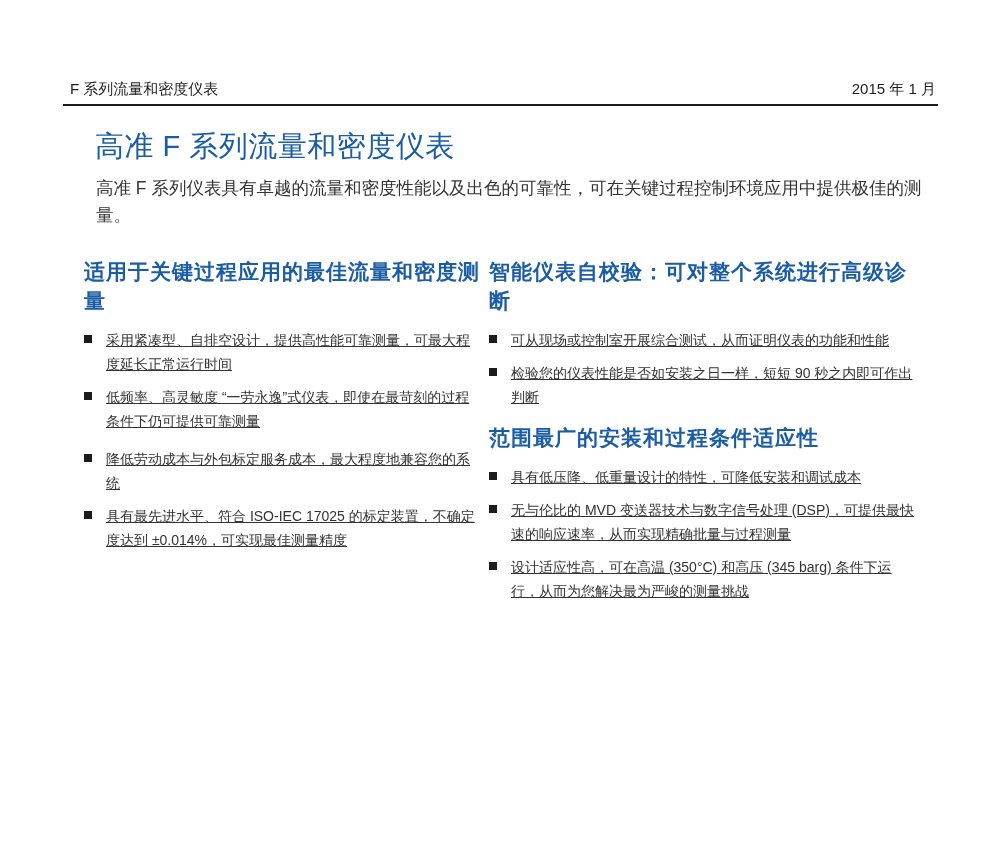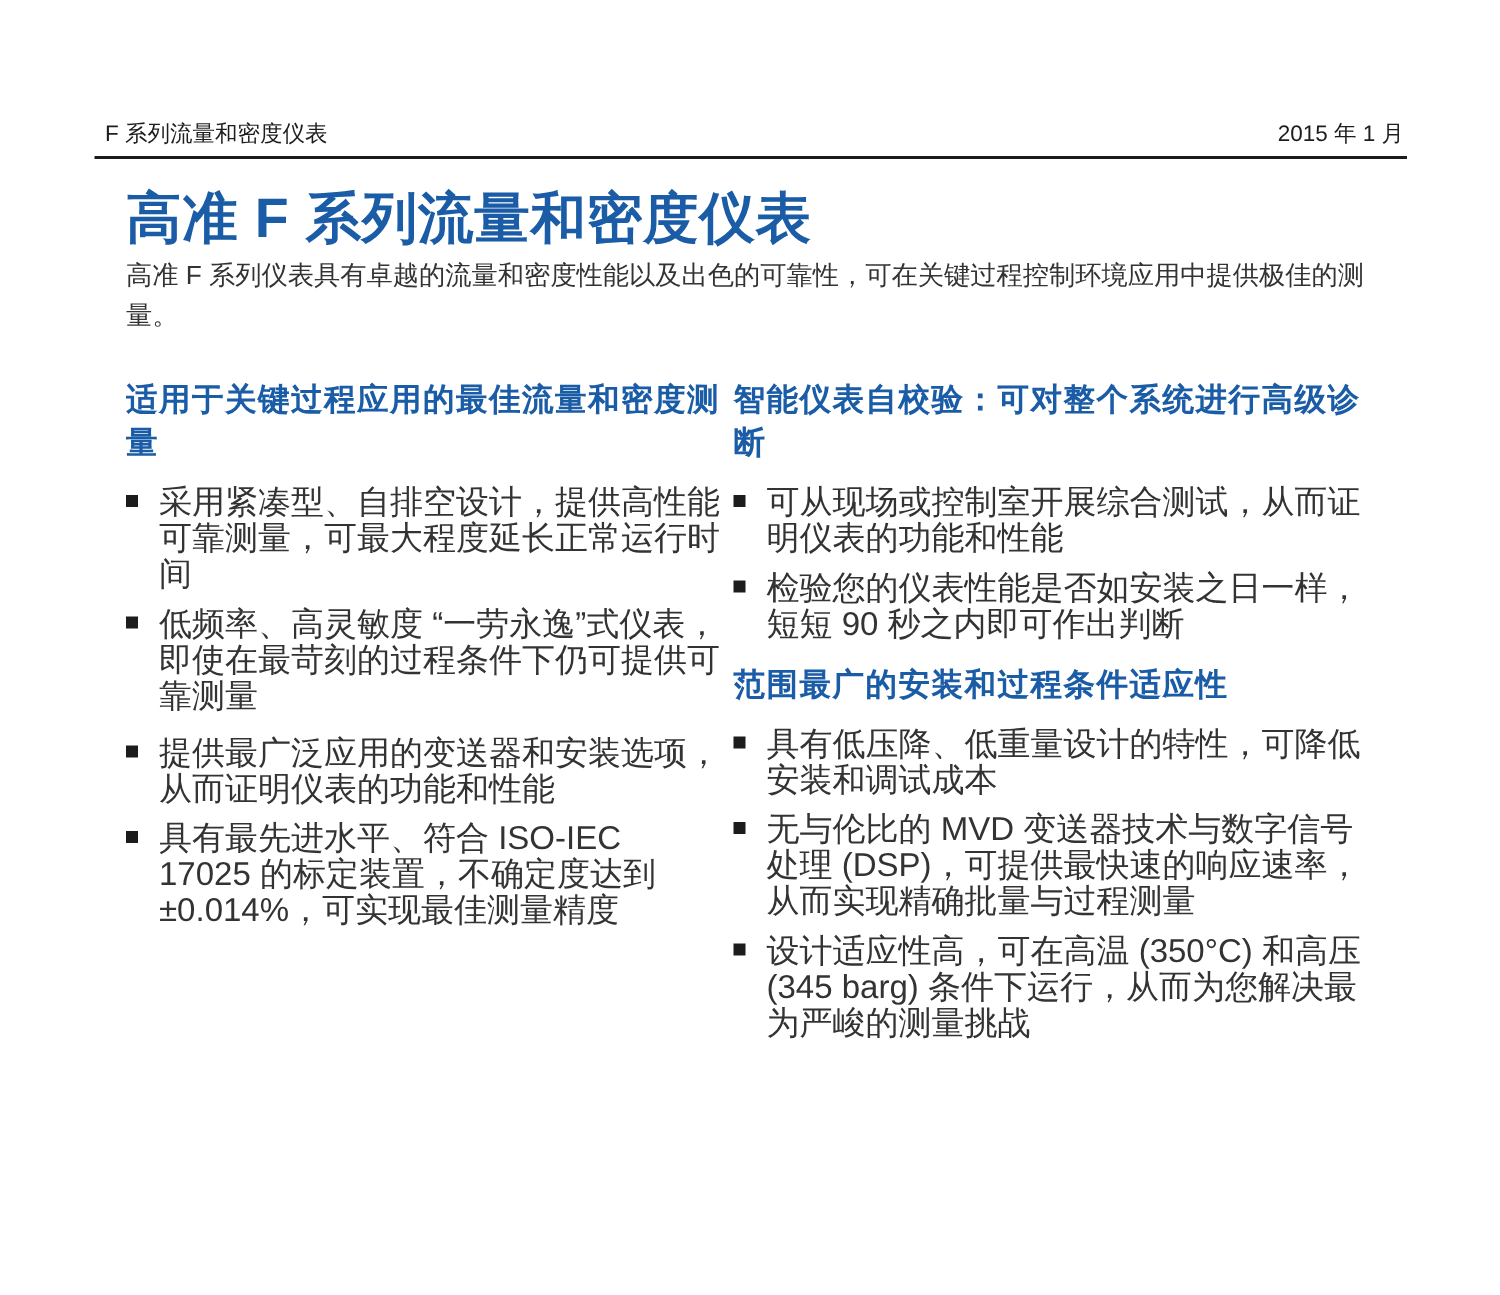--- a/index.html
+++ b/index.html
@@ -33,30 +33,30 @@
     border: none;
     border-top: 2px solid #1b1b1b;
     margin: 5px 0 0 0;
   }
   
   .content {
     padding-left: 21px;
   }
   .doc-title {
     color: #1a5ca6;
-    font-size: 37px;
-    font-weight: bold;
+    font-size: 29px;
+    font-weight: normal;
     letter-spacing: 0.5px;
     line-height: 34px;
-    margin: 23px 0 7px 0;
+    margin: 23px 0 7px 11px;
   }
   .intro {
     font-size: 17.5px;
     line-height: 27px;
-    margin: 0;
+    margin: 12px;
     max-width: 840px;
     color: #333333;
   }
   .cols {
     display: grid;
     grid-template-columns: 396px 430px;
     column-gap: 9px;
     margin-top: 28px;
   }
   .col section + section {
@@ -70,24 +70,25 @@
     line-height: 29px;
     margin: 0 0 13px 0;
   }
   ul.bullets {
     list-style: none;
     margin: 0;
     padding: 0;
   }
   li.bullet {
     display: flex;
-    font-size: 22px;
+    font-size: 14px;
     line-height: 24px;
     margin-bottom: 9px;
     color: #333333;
+    text-decoration: underline;
   }
   .sq {
     flex: 0 0 8px;
     width: 8px;
     height: 8px;
     background: #1c1c1c;
     margin: 7px 14px 0 0;
   }
 </style>
 </head>
@@ -121,21 +122,21 @@
               <span class="sq"></span>
               <span>低频率、高灵敏度 “一劳永逸”式仪表，即使在最苛刻的过程条件下仍可提供可靠测量</span>
             </li>
           </ul>
         </section>
 
         <section>
           <ul class="bullets">
             <li class="bullet">
               <span class="sq"></span>
-              <span>提供最广泛应用的变送器和安装选项，从而证明仪表的功能和性能</span>
+              <span>降低劳动成本与外包标定服务成本，最大程度地兼容您的系统</span>
             </li>
             <li class="bullet">
               <span class="sq"></span>
               <span>具有最先进水平、符合 ISO-IEC 17025 的标定装置，不确定度达到 ±0.014%，可实现最佳测量精度</span>
             </li>
           </ul>
         </section>
 
       </div>
 

